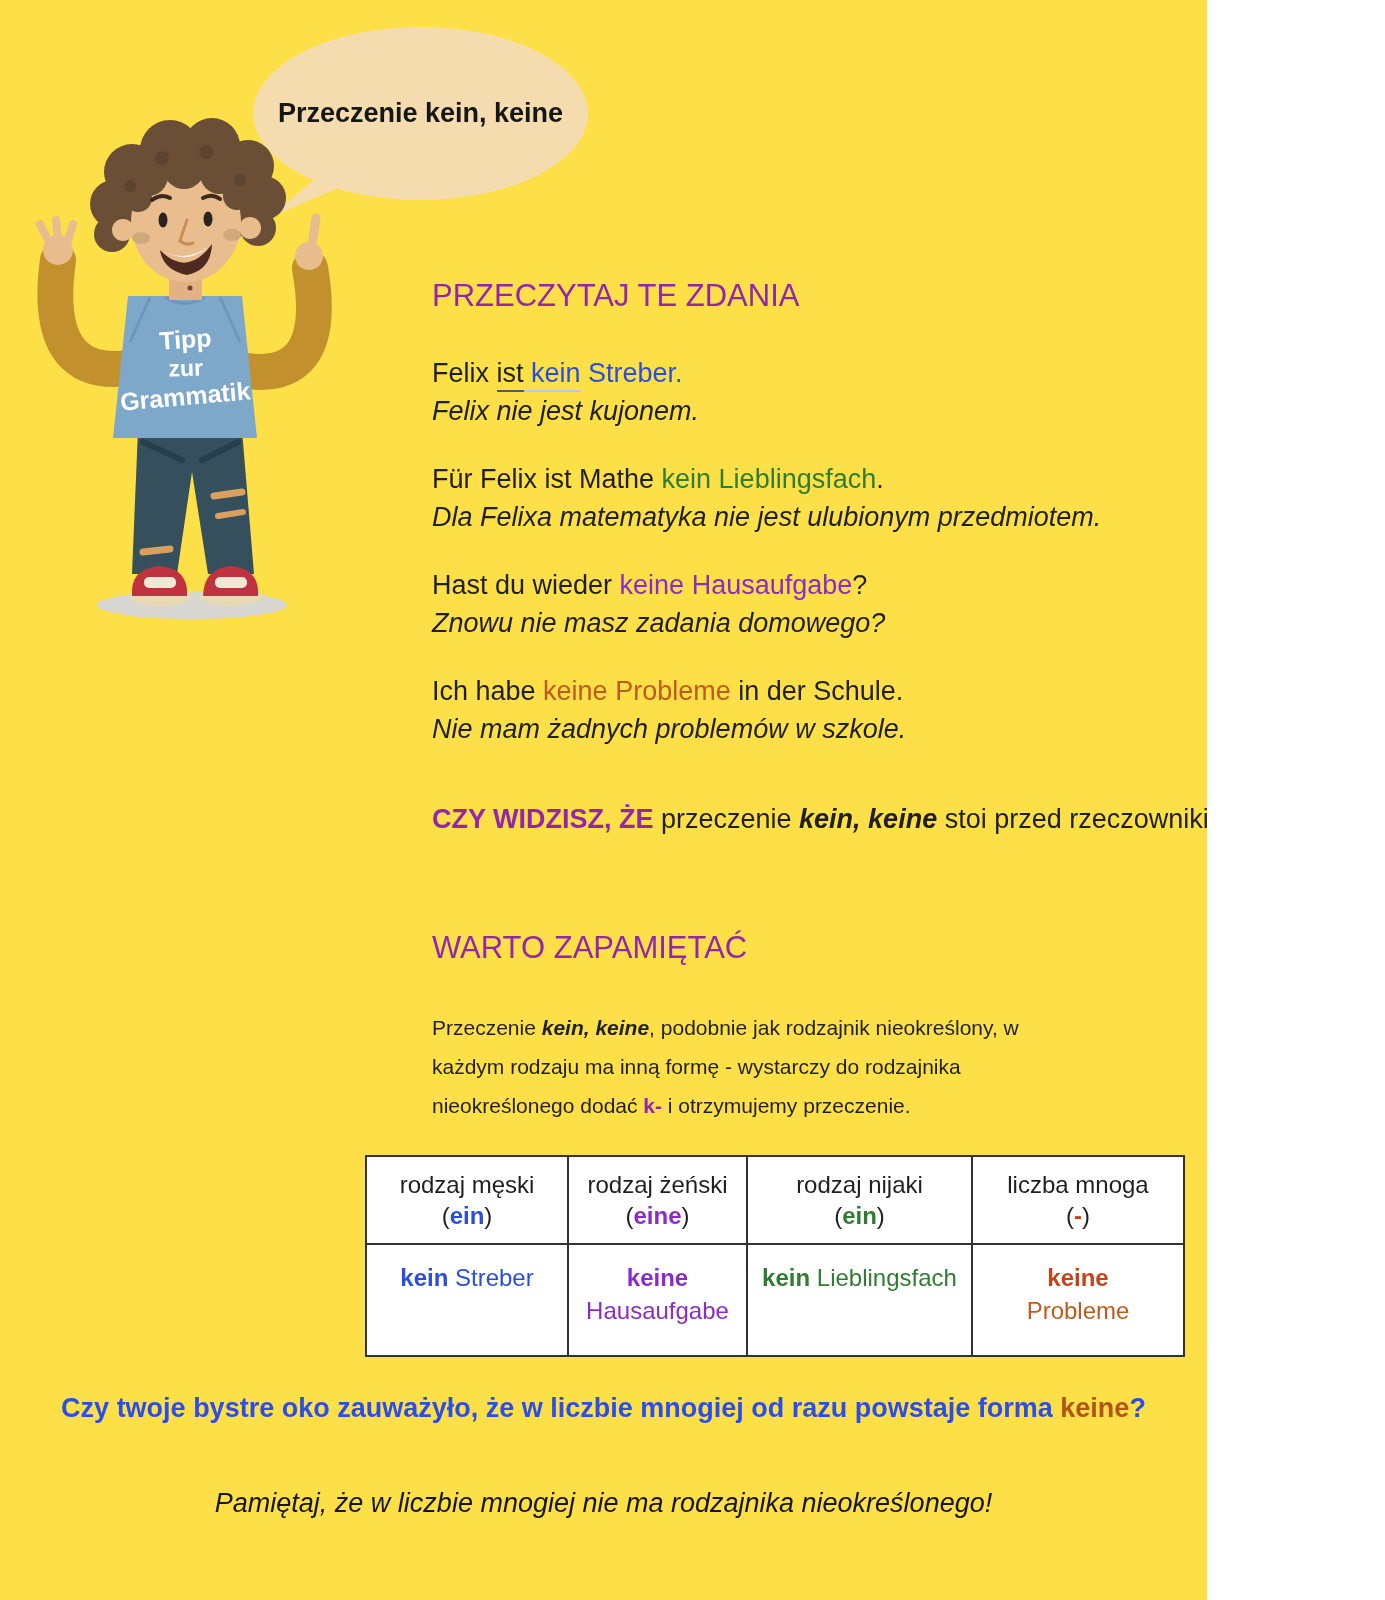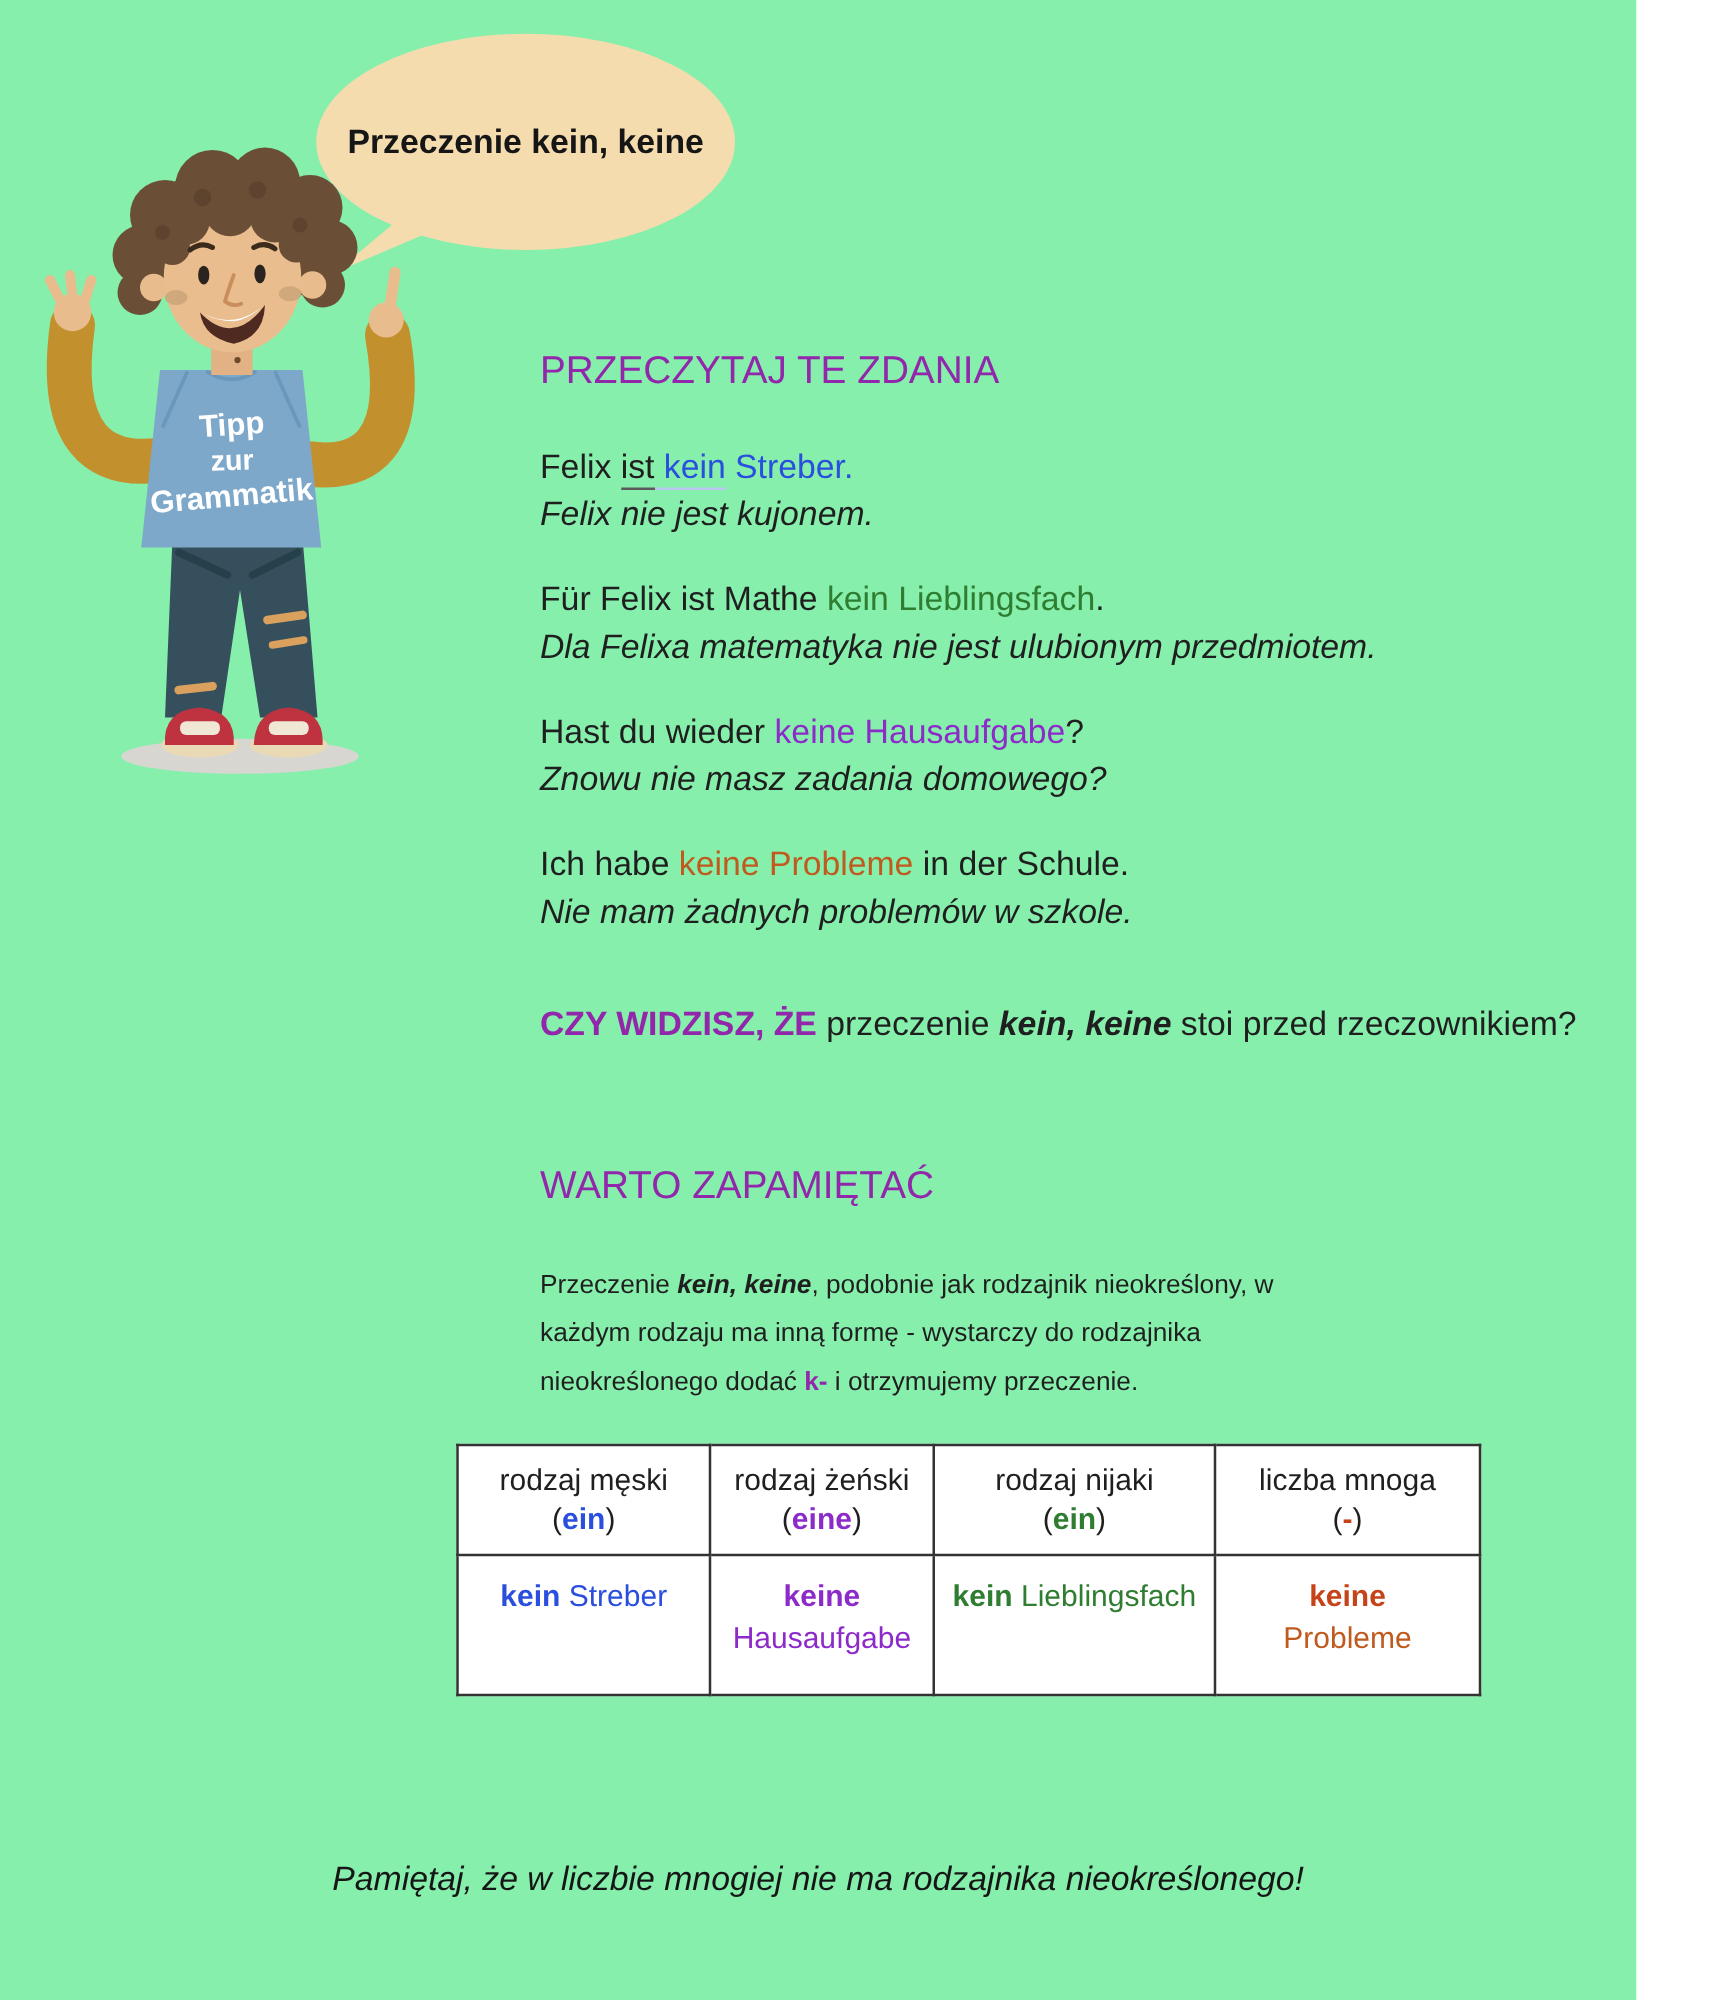--- a/index.html
+++ b/index.html
@@ -10,21 +10,21 @@
     --orange:#c05b20;
     --red-orange:#c6431a;
     --footer-blue:#2b4fe6;
     --footer-orange:#b05617;
     --bubble:#f5dcae;
     --text:#1f1f1f;
   }
   *{box-sizing:border-box;margin:0;padding:0;}
   html,body{background:#ffffff;}
   body{font-family:"Liberation Sans","DejaVu Sans",sans-serif;color:var(--text);}
-  .page{position:relative;width:1309px;height:1600px;background:#86efac;overflow:hidden;}
+  .page{position:relative;width:1207px;height:1600px;background:#fde047;overflow:hidden;}
 
   
   .bubble{position:absolute;left:253px;top:27px;width:335px;height:173px;background:var(--bubble);
     border-radius:50%;display:flex;align-items:center;justify-content:center;text-align:center;}
   .bubble-text{font-size:27px;font-weight:700;color:#161616;padding:0 14px;}
   .bubble-tail{position:absolute;left:240px;top:148px;width:220px;height:90px;}
 
   
   .character{position:absolute;left:10px;top:100px;width:350px;height:525px;}
 
@@ -249,16 +249,17 @@
                 <div class="cell-bold c-red-orange">keine</div>
                 <div class="c-orange">Probleme</div>
               </td>
           </tr>
         </tbody>
       </table>
     </div>
 
   </div>
 
+  <div class="footer-q"><span>Czy twoje bystre oko zauważyło, że w liczbie mnogiej od razu powstaje forma </span><span class="q-keine">keine</span><span>?</span></div>
 
   <div class="footer-note">Pamiętaj, że w liczbie mnogiej nie ma rodzajnika nieokreślonego!</div>
 
 </div>
 
 </body></html>

